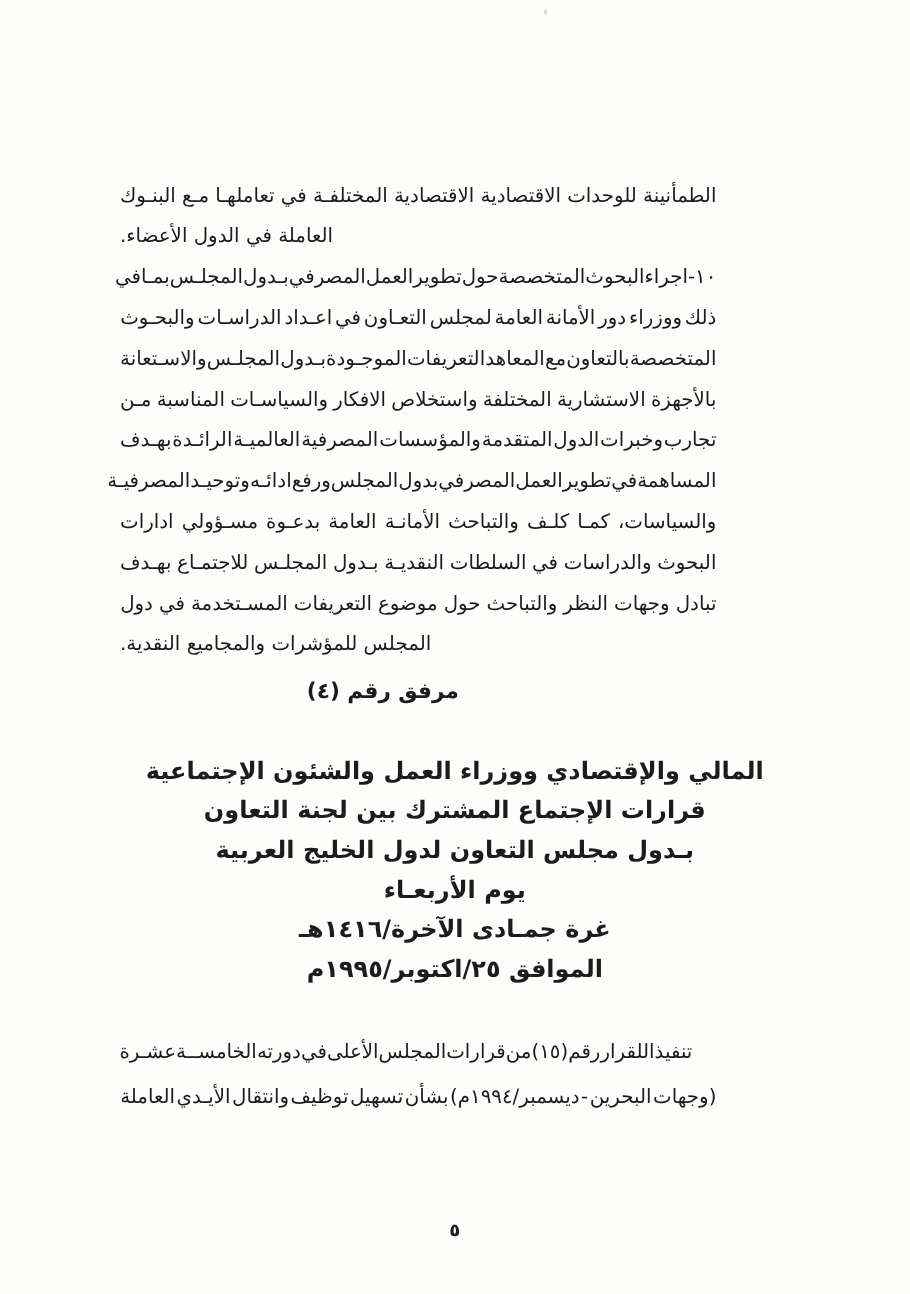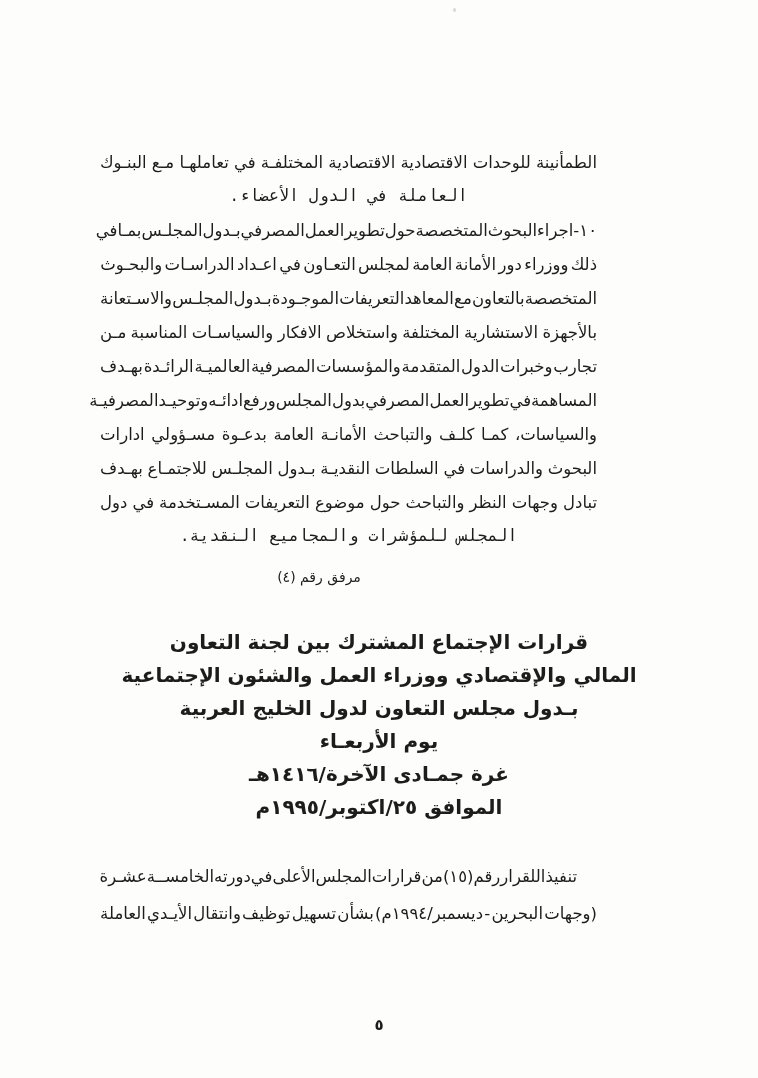--- a/index.html
+++ b/index.html
@@ -30,26 +30,26 @@
     height:34px;line-height:34px;
     direction:rtl;
   }
   
   .jline{
     display:flex;justify-content:space-between;align-items:center;
   }
   .jline span{white-space:nowrap;}
   
   .line-end{
-    text-align:center;white-space:nowrap;font-family:Liberation Mono, monospace;
+    text-align:left;white-space:nowrap;
   }
   
   .attachment-heading{
     position:absolute;left:0;top:562px;width:638px;
-    text-align:center;font-weight:normal;font-size:14px;line-height:30px;
+    text-align:center;font-weight:bold;font-size:18px;line-height:30px;
   }
   
   .title-block{
     position:absolute;left:0;top:626px;width:758px;
     text-align:center;font-weight:bold;font-size:20px;
   }
   .tline{height:33px;line-height:33px;white-space:nowrap;}
   
   .footer-col{
     position:absolute;right:161px;top:858px;width:497px;
@@ -195,22 +195,22 @@
           <span>دول</span>
         </div>
       <div class="bline line-end">المجلس للمؤشرات والمجاميع النقدية.</div>
     </div>
 
   </div>
 
   <div class="attachment-heading">مرفق رقم (٤)</div>
 
   <div class="title-block">
+    <div class="tline">المالي والإقتصادي ووزراء العمل والشئون الإجتماعية</div>
     <div class="tline">قرارات الإجتماع المشترك بين لجنة التعاون</div>
-    <div class="tline">المالي والإقتصادي ووزراء العمل والشئون الإجتماعية</div>
     <div class="tline">بـدول مجلس التعاون لدول الخليج العربية</div>
     <div class="tline">يوم الأربعـاء</div>
     <div class="tline">غرة جمـادى الآخرة/١٤١٦هـ</div>
     <div class="tline">الموافق ٢٥/اكتوبر/١٩٩٥م</div>
   </div>
 
   <div class="footer-col">
     <div class="fline jline first">
         <span>تنفيذا</span>
         <span>للقرار</span>

